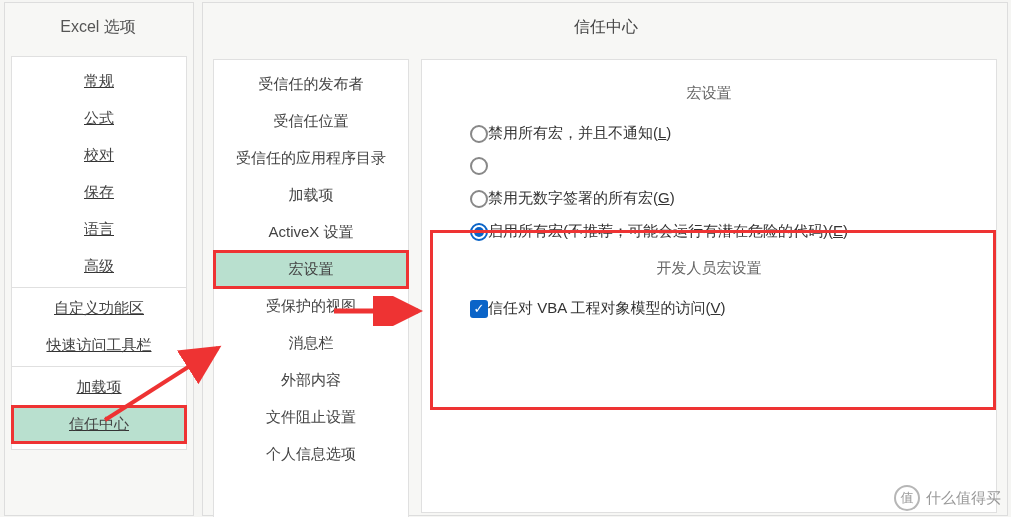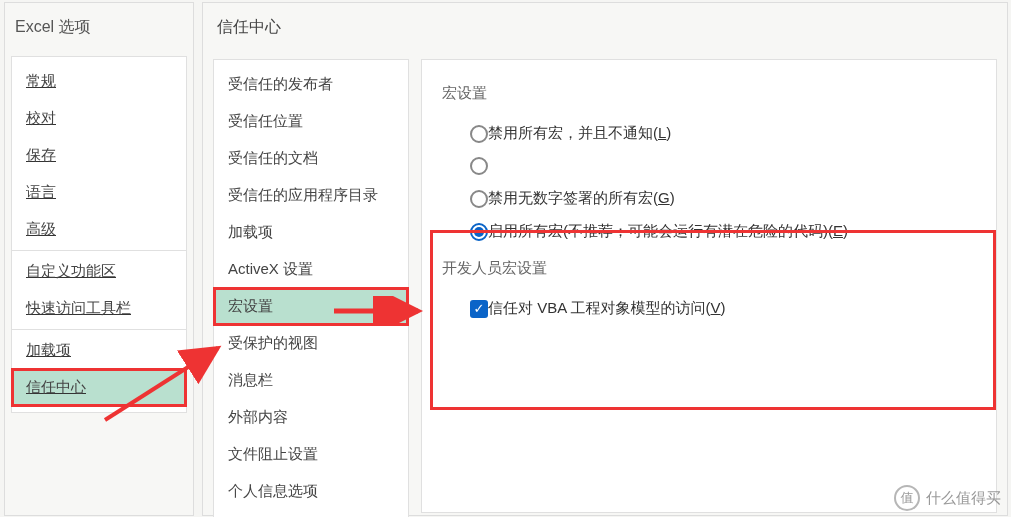--- a/index.html
+++ b/index.html
@@ -10,20 +10,21 @@
       color: #333;
       width: 1011px;
       height: 517px;
       overflow: hidden;
       position: relative;
     }
     .panel {
       background: #fff;
       border: 1px solid #ddd;
       position: absolute;
+      text-align: center;
     }
     
     .left-outer {
       left: 4px; top: 2px; width: 190px; height: 514px;
       background: #f7f7f5;
     }
     .left-title {
       padding: 14px 12px 18px 10px;
       color: #555;
       font-size: 16px;
@@ -153,39 +154,39 @@
       color: #888;
     }
   </style>
 </head>
 <body>
 
 <div class="panel left-outer">
   <div class="left-title">Excel 选项</div>
   <div class="left-list" id="leftList">
       <div class="left-item">常规</div>
+      <div class="left-item">公式</div>
       <div class="left-item">校对</div>
       <div class="left-item">保存</div>
       <div class="left-item">语言</div>
       <div class="left-item">高级</div>
       <div class="divider"></div>
       <div class="left-item">自定义功能区</div>
       <div class="left-item">快速访问工具栏</div>
       <div class="divider"></div>
       <div class="left-item">加载项</div>
       <div class="left-item selected hl-red">信任中心</div>
     </div>
 </div>
 
 <div class="panel mid-outer">
   <div class="mid-title">信任中心</div>
   <div class="mid-list" id="midList">
       <div class="mid-item">受信任的发布者</div>
       <div class="mid-item">受信任位置</div>
-      <div class="mid-item">受信任的文档</div>
       <div class="mid-item">受信任的应用程序目录</div>
       <div class="mid-item">加载项</div>
       <div class="mid-item">ActiveX 设置</div>
       <div class="mid-item selected hl-red">宏设置</div>
       <div class="mid-item">受保护的视图</div>
       <div class="mid-item">消息栏</div>
       <div class="mid-item">外部内容</div>
       <div class="mid-item">文件阻止设置</div>
       <div class="mid-item">个人信息选项</div>
     </div>

